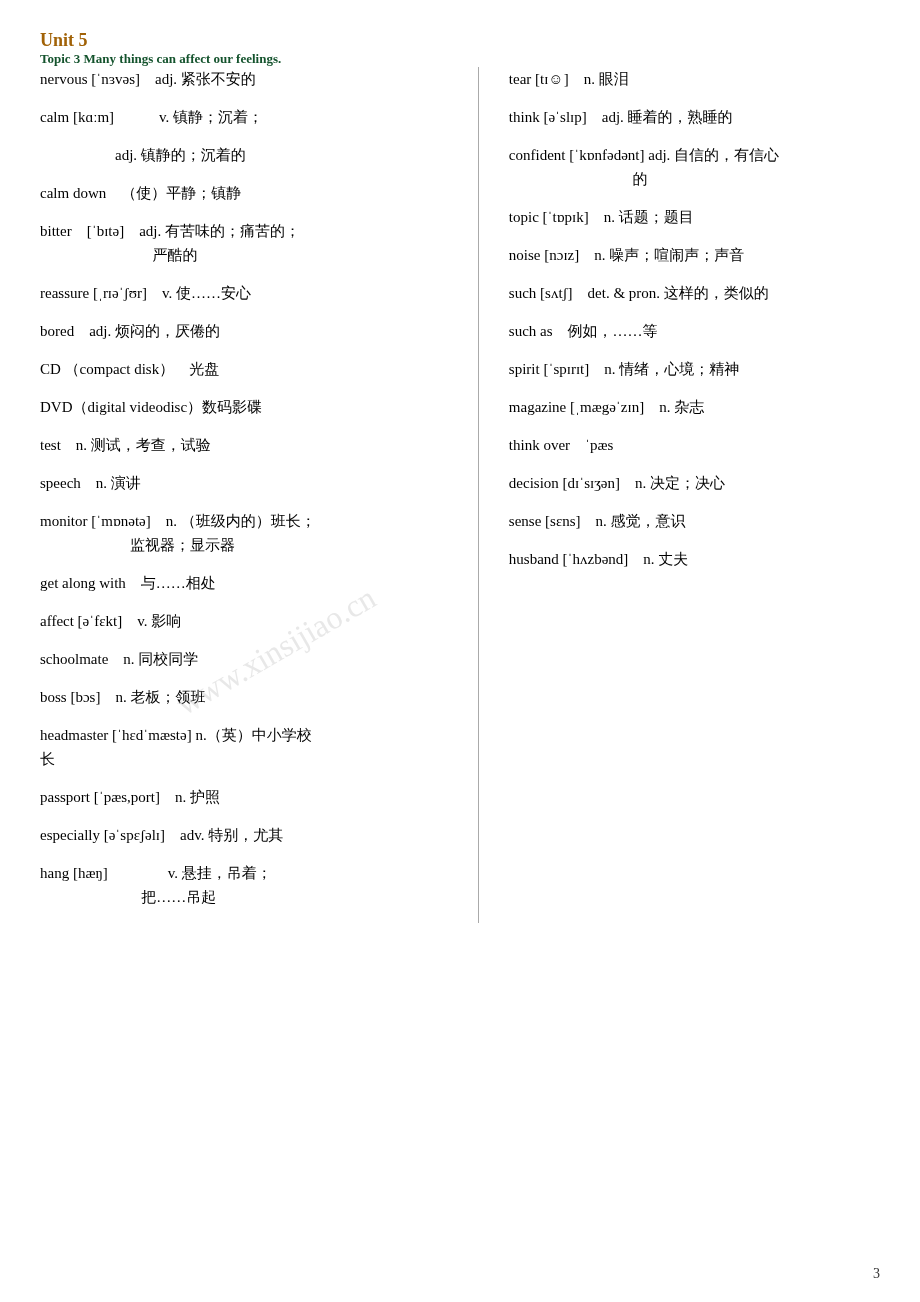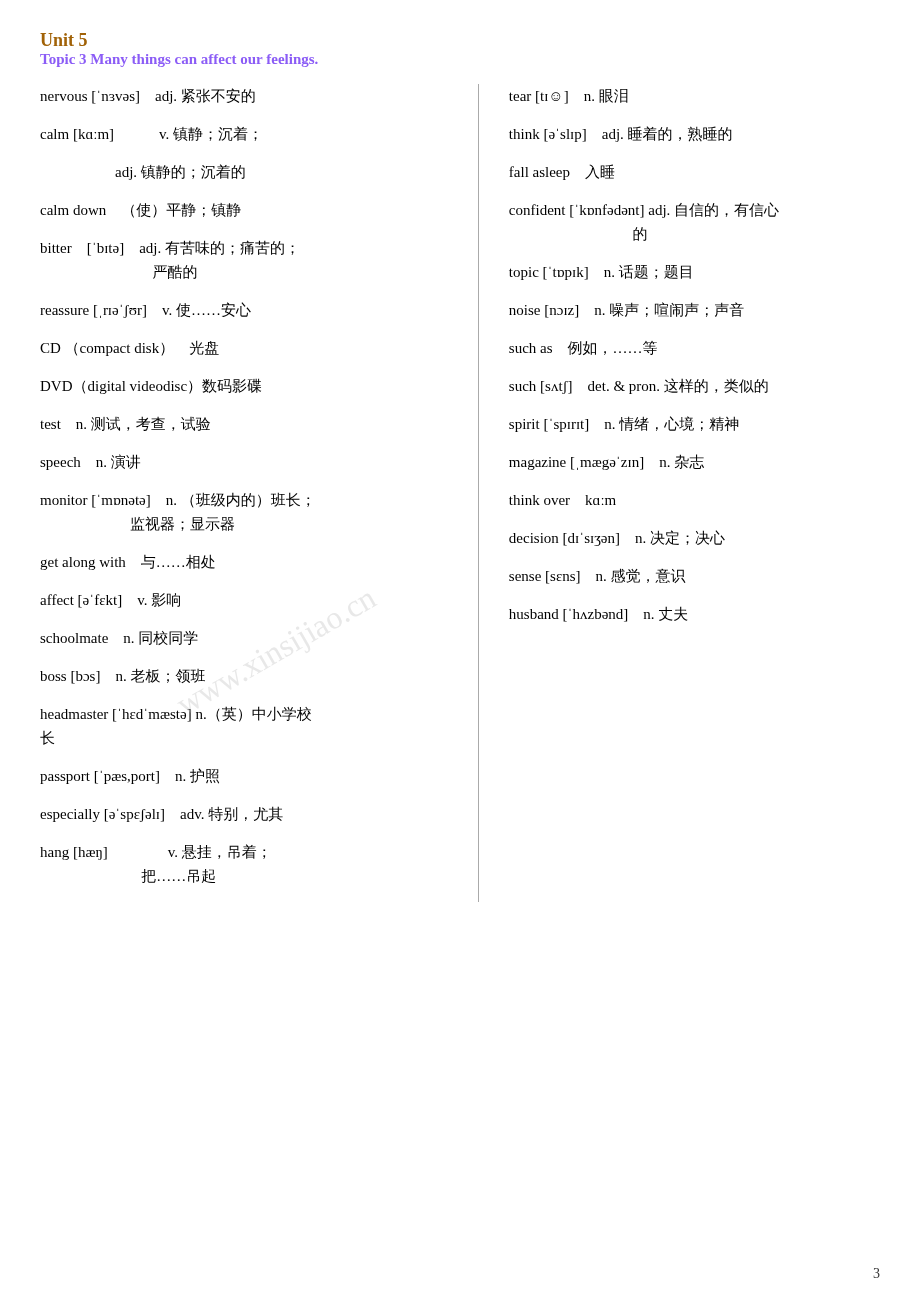--- a/index.html
+++ b/index.html
@@ -12,24 +12,23 @@
       min-height: 1302px;
       padding: 30px 40px;
       position: relative;
     }
     .unit-title {
       color: #a16207;
       font-weight: bold;
       font-size: 18px;
     }
     .topic-title {
-      color: #8b5cf6;
+      color: #14532d;
       font-weight: bold;
-      font-size: 15px;
-      margin-bottom: 16px;
+      font-size: 13px;
     }
     .content-wrapper {
       display: flex;
       gap: 0;
     }
     .left-col {
       width: 460px;
       padding-right: 20px;
       border-right: 1px solid #aaa;
     }
@@ -73,46 +72,46 @@
 <div class="topic-title">Topic 3   Many things can affect our feelings.</div>
 
 <div class="content-wrapper">
   <div class="left-col" id="left-col">
       <div class="entry"><span class="word">nervous [ˈnɜvəs]</span>　<span class="definition">adj. 紧张不安的</span></div>
       <div class="entry"><span class="word">calm [kɑːm]</span>　　　<span class="definition">v. 镇静；沉着；</span></div>
       <div class="entry"><span style="margin-left:75px">adj. 镇静的；沉着的</span></div>
       <div class="entry"><span class="word">calm down</span>　<span class="definition">（使）平静；镇静</span></div>
       <div class="entry"><span class="word">bitter　[ˈbɪtə]</span>　<span class="definition">adj. 有苦味的；痛苦的；<br>&nbsp;&nbsp;&nbsp;&nbsp;&nbsp;&nbsp;&nbsp;&nbsp;&nbsp;&nbsp;&nbsp;&nbsp;&nbsp;&nbsp;&nbsp;&nbsp;&nbsp;&nbsp;&nbsp;&nbsp;&nbsp;&nbsp;&nbsp;&nbsp;&nbsp;&nbsp;&nbsp;&nbsp;&nbsp;&nbsp;严酷的</span></div>
       <div class="entry"><span class="word">reassure [ˌrɪəˈʃʊr]</span>　<span class="definition">v. 使……安心</span></div>
+      <div class="entry"><span class="word">bored</span>　<span class="definition">adj. 烦闷的，厌倦的</span></div>
       <div class="entry"><span class="word">CD （compact disk）　光盘</span></div>
       <div class="entry"><span class="word">DVD（digital videodisc）数码影碟</span></div>
       <div class="entry"><span class="word">test</span>　<span class="definition">n. 测试，考查，试验</span></div>
       <div class="entry"><span class="word">speech</span>　<span class="definition">n. 演讲</span></div>
       <div class="entry"><span class="word">monitor [ˈmɒnətə]</span>　<span class="definition">n. （班级内的）班长；<br>&nbsp;&nbsp;&nbsp;&nbsp;&nbsp;&nbsp;&nbsp;&nbsp;&nbsp;&nbsp;&nbsp;&nbsp;&nbsp;&nbsp;&nbsp;&nbsp;&nbsp;&nbsp;&nbsp;&nbsp;&nbsp;&nbsp;&nbsp;&nbsp;监视器；显示器</span></div>
       <div class="entry"><span class="word">get along with</span>　<span class="definition">与……相处</span></div>
       <div class="entry"><span class="word">affect [əˈfɛkt]</span>　<span class="definition">v. 影响</span></div>
       <div class="entry"><span class="word">schoolmate</span>　<span class="definition">n. 同校同学</span></div>
       <div class="entry"><span class="word">boss [bɔs]</span>　<span class="definition">n. 老板；领班</span></div>
       <div class="entry"><span class="word">headmaster [ˈhɛdˈmæstə]</span> n.（英）中小学校<br>长</div>
       <div class="entry"><span class="word">passport [ˈpæs,port]</span>　<span class="definition">n. 护照</span></div>
       <div class="entry"><span class="word">especially [əˈspɛʃəlɪ]</span>　<span class="definition">adv. 特别，尤其</span></div>
       <div class="entry"><span class="word">hang [hæŋ]</span>　　　　<span class="definition">v. 悬挂，吊着；<br>&nbsp;&nbsp;&nbsp;&nbsp;&nbsp;&nbsp;&nbsp;&nbsp;&nbsp;&nbsp;&nbsp;&nbsp;&nbsp;&nbsp;&nbsp;&nbsp;&nbsp;&nbsp;&nbsp;&nbsp;&nbsp;&nbsp;&nbsp;&nbsp;&nbsp;&nbsp;&nbsp;把……吊起</span></div>
     </div>
   <div class="right-col" id="right-col">
       <div class="entry"><span class="word">tear [tɪ☺]</span>　<span class="definition">n. 眼泪</span></div>
       <div class="entry"><span class="word">think [əˈslɪp]</span>　<span class="definition">adj. 睡着的，熟睡的</span></div>
-      <div class="entry"><span class="word">fall asleep</span>　<span class="definition">入睡</span></div>
       <div class="entry"><span class="word">confident [ˈkɒnfədənt]</span> adj. 自信的，有信心<br>&nbsp;&nbsp;&nbsp;&nbsp;&nbsp;&nbsp;&nbsp;&nbsp;&nbsp;&nbsp;&nbsp;&nbsp;&nbsp;&nbsp;&nbsp;&nbsp;&nbsp;&nbsp;&nbsp;&nbsp;&nbsp;&nbsp;&nbsp;&nbsp;&nbsp;&nbsp;&nbsp;&nbsp;&nbsp;&nbsp;&nbsp;&nbsp;&nbsp;的</div>
       <div class="entry"><span class="word">topic [ˈtɒpɪk]</span>　<span class="definition">n. 话题；题目</span></div>
       <div class="entry"><span class="word">noise [nɔɪz]</span>　<span class="definition">n. 噪声；喧闹声；声音</span></div>
+      <div class="entry"><span class="word">such [sʌtʃ]</span>　<span class="definition">det. &amp; pron. 这样的，类似的</span></div>
       <div class="entry"><span class="word">such as</span>　<span class="definition">例如，……等</span></div>
-      <div class="entry"><span class="word">such [sʌtʃ]</span>　<span class="definition">det. &amp; pron. 这样的，类似的</span></div>
       <div class="entry"><span class="word">spirit [ˈspɪrɪt]</span>　<span class="definition">n. 情绪，心境；精神</span></div>
       <div class="entry"><span class="word">magazine [ˌmægəˈzɪn]</span>　<span class="definition">n. 杂志</span></div>
-      <div class="entry"><span class="word">think over</span>　<span class="definition">kɑːm</span></div>
+      <div class="entry"><span class="word">think over</span>　<span class="definition">ˈpæs</span></div>
       <div class="entry"><span class="word">decision [dɪˈsɪʒən]</span>　<span class="definition">n. 决定；决心</span></div>
       <div class="entry"><span class="word">sense [sɛns]</span>　<span class="definition">n. 感觉，意识</span></div>
       <div class="entry"><span class="word">husband [ˈhʌzbənd]</span>　<span class="definition">n. 丈夫</span></div>
     </div>
 </div>
 
 <div class="watermark">www.xinsijiao.cn</div>
 <div class="page-number">3</div>
 
 </body></html>

